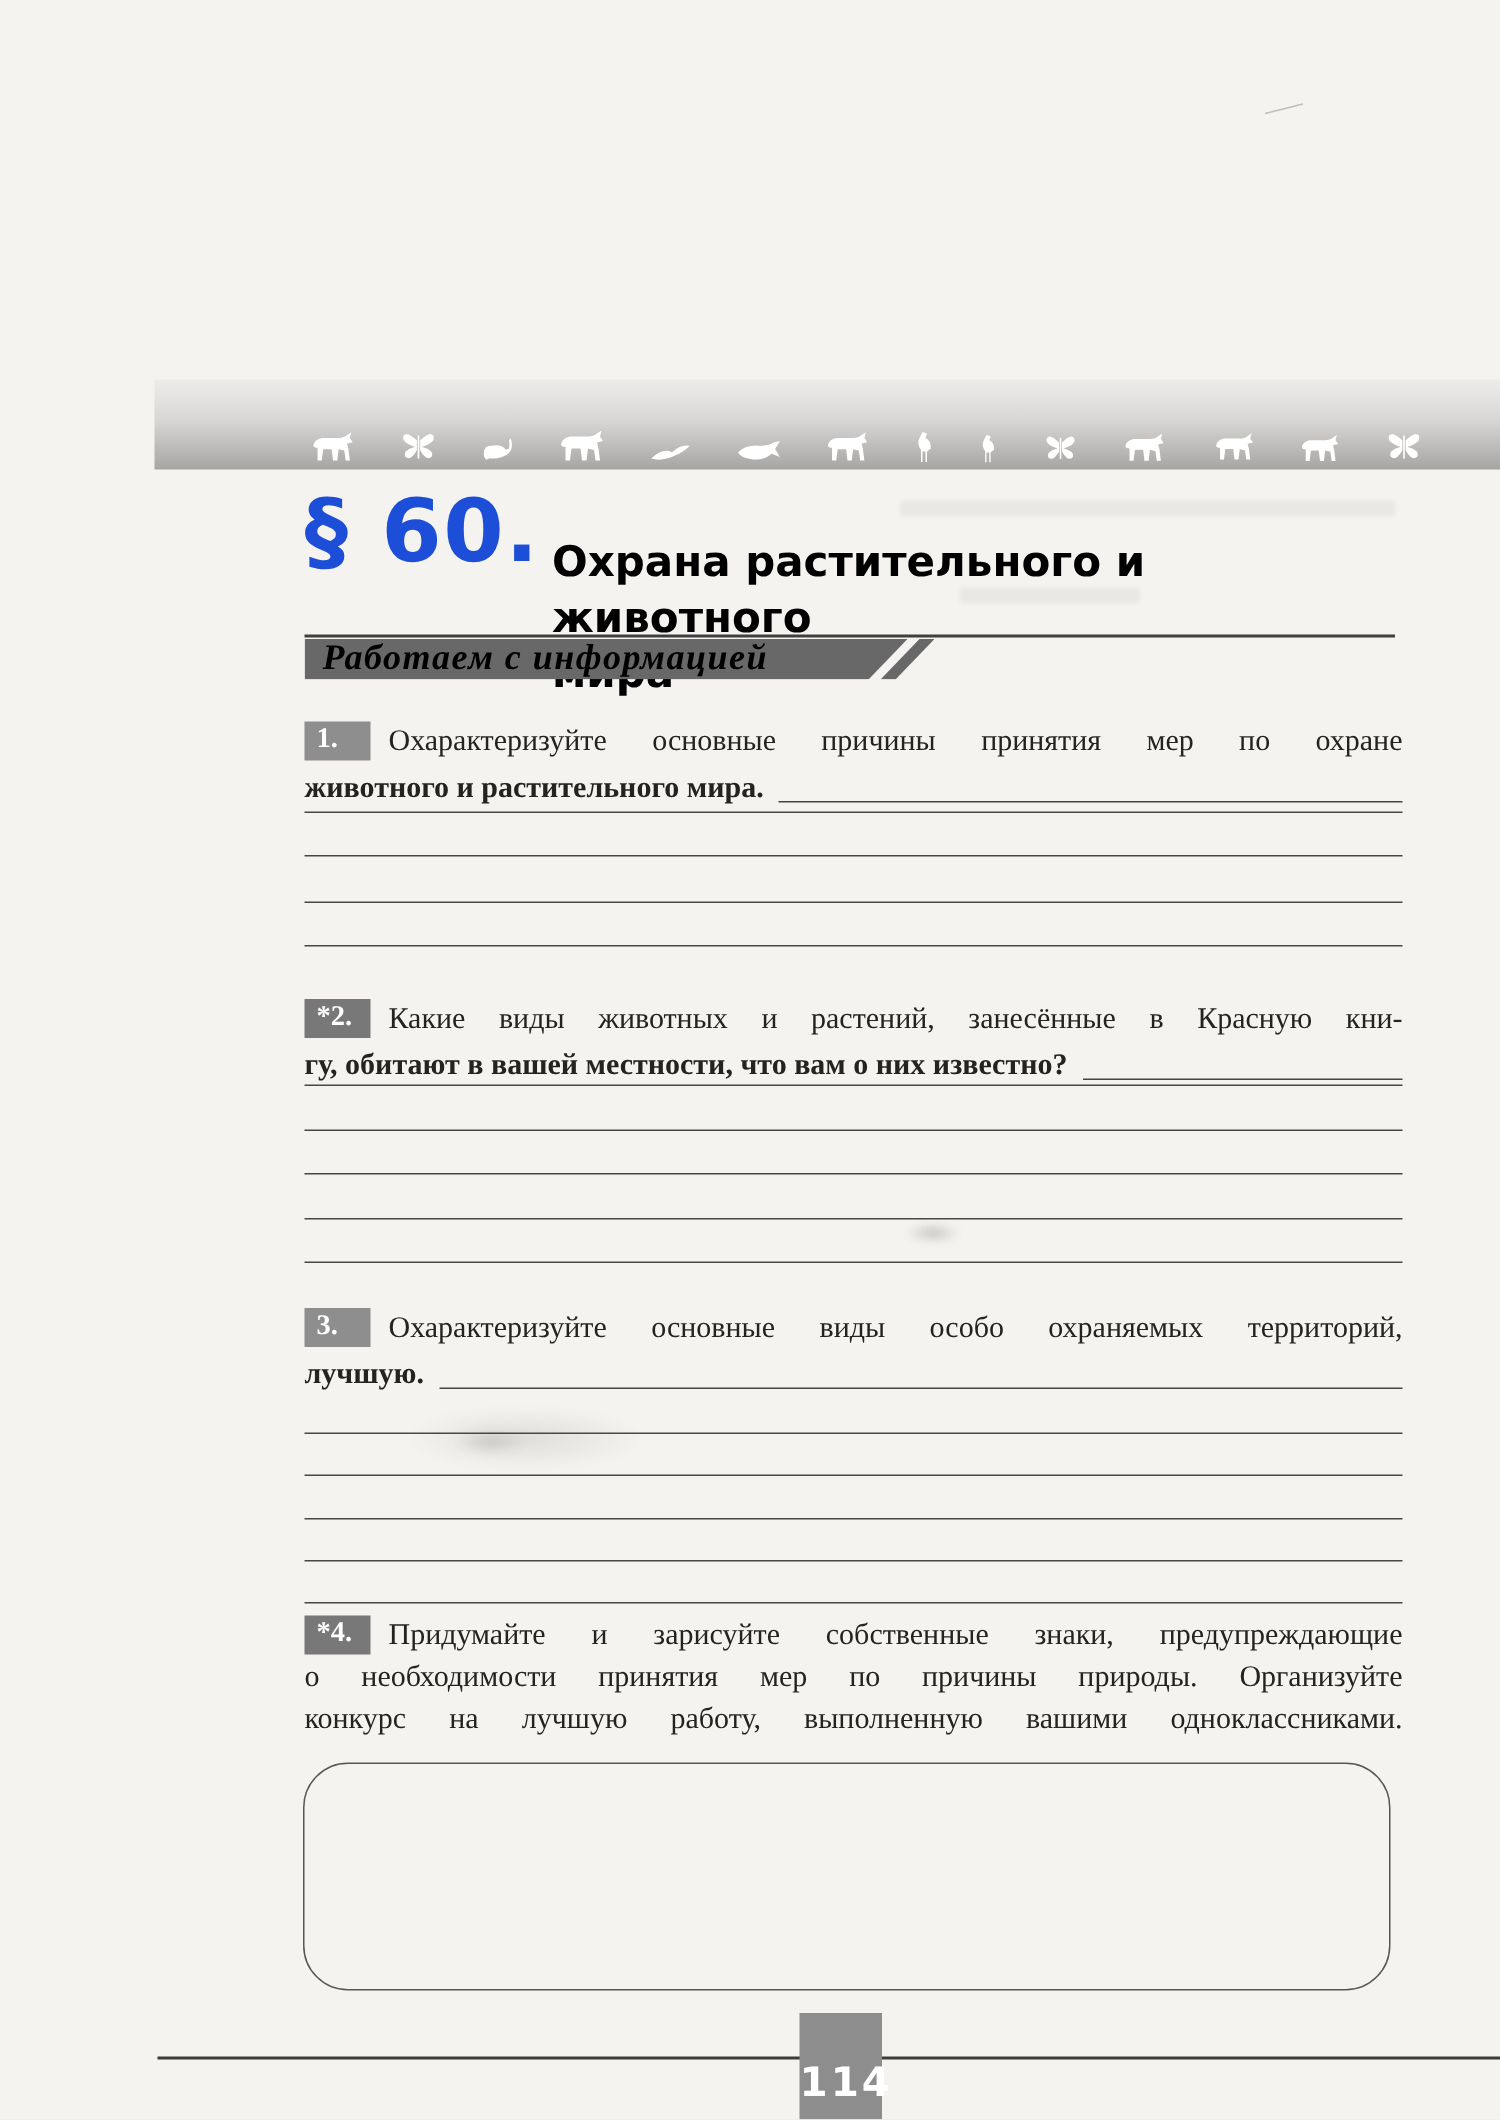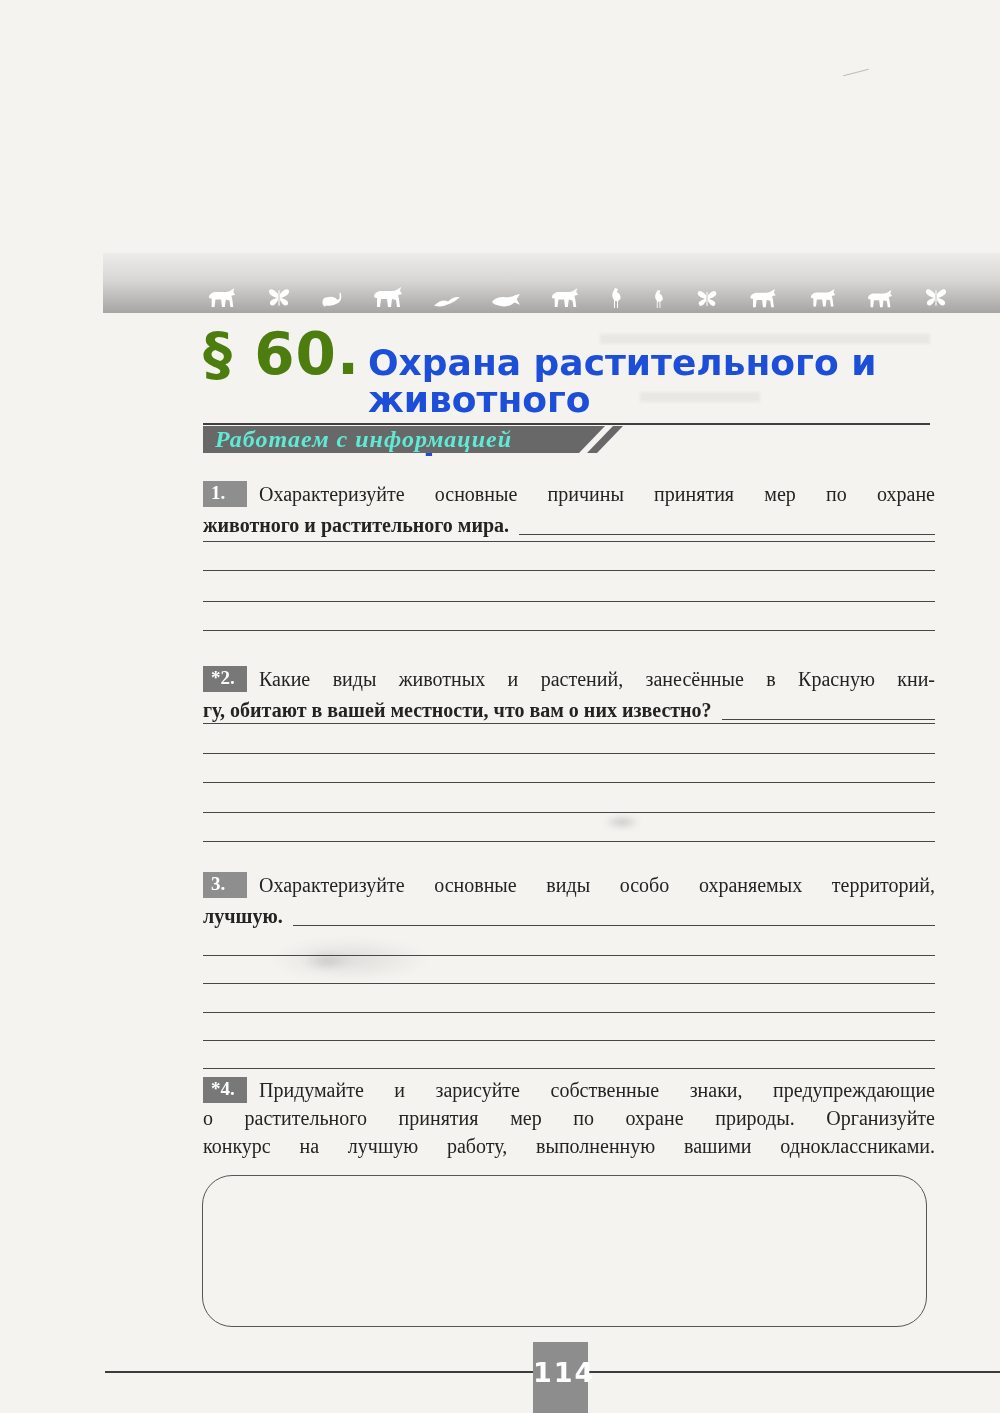--- a/index.html
+++ b/index.html
@@ -17,35 +17,35 @@
   .animals{
     position:absolute;left:104px;right:52px;bottom:4px;
     display:flex;justify-content:space-between;align-items:flex-end;
   }
   .animal{fill:#ffffff;display:block;}
 
   
   .title-mark{
     position:absolute;left:203px;top:322px;
     font-family:"DejaVu Sans","Liberation Sans",sans-serif;
-    font-weight:bold;font-size:58px;line-height:64px;color:#4d7c0f;letter-spacing:1px;
+    font-weight:bold;font-size:58px;line-height:64px;color:#1d4ed8;letter-spacing:1px;
   }
   .title-text{
-    position:absolute;left:368px;top:344px;width:565px;
+    position:absolute;left:368px;top:356px;width:565px;
     font-family:"DejaVu Sans","Liberation Sans",sans-serif;
-    font-weight:bold;font-size:36px;line-height:37px;color:#1d4ed8;
+    font-weight:bold;font-size:28px;line-height:37px;color:#000000;
   }
 
   
   .banner{position:absolute;left:203px;top:423px;width:730px;height:32px;}
   .banner-rule{position:absolute;left:0;top:0;width:727px;height:2px;background:#3f3f3f;}
   .banner-band{
     position:absolute;left:0;top:3px;width:402px;height:27px;background:#686868;
     clip-path:polygon(0 0,100% 0,calc(100% - 26px) 100%,0 100%);
-    color:#5eead4;font-style:italic;font-weight:bold;font-size:24px;line-height:26px;
+    color:#000000;font-style:italic;font-weight:bold;font-size:24px;line-height:26px;
     padding-left:12px;box-sizing:border-box;letter-spacing:1px;white-space:nowrap;
   }
   .banner-sliver{
     position:absolute;left:384px;top:3px;width:36px;height:27px;background:#686868;
     clip-path:polygon(26px 0,36px 0,10px 100%,0 100%);
   }
 
   
   .task{position:absolute;left:203px;width:732px;color:#232321;font-size:20px;margin-top:20px;}
   .tline{text-align:justify;text-align-last:justify;height:31px;line-height:31px;white-space:nowrap;}
@@ -66,21 +66,21 @@
   
   .draw-box{
     position:absolute;left:202px;top:1175px;width:723px;height:150px;
     border:1.7px solid #565656;border-radius:30px;background:transparent;
   }
 
   
   .footer-rule{position:absolute;left:105px;top:1371px;width:895px;height:2.4px;background:#3c3c3c;}
   .page-tab{
     position:absolute;left:533px;top:1342px;width:55px;height:71px;background:#8d8d8d;
-    text-align:center;box-sizing:border-box;padding-top:15px;
+    text-align:center;box-sizing:border-box;padding-top:31px;
     font-family:"DejaVu Sans","Liberation Sans",sans-serif;
     font-weight:bold;font-size:27px;color:#ffffff;letter-spacing:2px;
   }
 
   
   .ghost{
     position:absolute;opacity:0.07;filter:blur(1.5px);
     background:repeating-linear-gradient(180deg,#555 0 10px,transparent 10px 30px);
   }
   .smudge{position:absolute;border-radius:50%;filter:blur(3px);background:radial-gradient(closest-side,rgba(70,70,70,0.55),rgba(70,70,70,0) 70%);}
@@ -205,21 +205,21 @@
       </div>
   </div>
   <div class="rule" style="top:955px"></div>
   <div class="rule" style="top:983px"></div>
   <div class="rule" style="top:1012px"></div>
   <div class="rule" style="top:1040px"></div>
   <div class="rule" style="top:1068px"></div>
 
   <div class="task small" style="top:1056px">
     <div class="tline"><span class="badge star">*4.</span><span>Придумайте и зарисуйте собственные знаки, предупреждающие</span></div>
-    <div class="tline"><span>о растительного принятия мер по охране природы. Организуйте</span></div>
+    <div class="tline"><span>о необходимости принятия мер по причины природы. Организуйте</span></div>
     <div class="tline"><span>конкурс на лучшую работу, выполненную вашими одноклассниками.</span></div>
   </div>
   <div class="draw-box"></div>
 
   <div class="footer-rule"></div>
   <div class="page-tab"><span>114</span></div>
 
   <div class="ghost" style="left:600px;top:334px;width:330px;height:28px"></div>
   <div class="ghost" style="left:640px;top:392px;width:120px;height:22px"></div>
   <div class="smudge" style="left:596px;top:813px;width:52px;height:18px;opacity:.55"></div>

